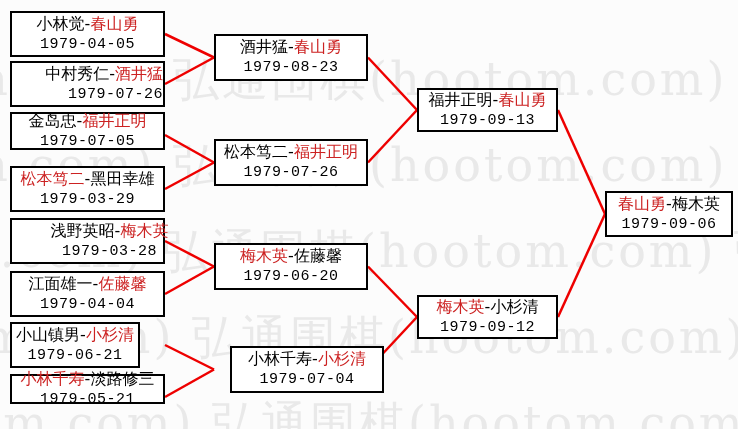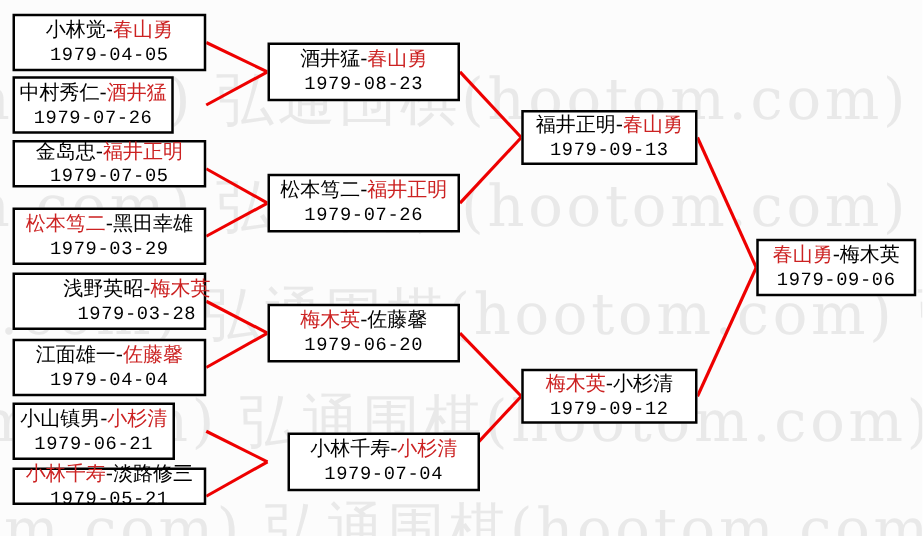--- a/index.html
+++ b/index.html
@@ -61,21 +61,21 @@
       <line x1="368" y1="266.5" x2="417" y2="317" stroke="#ee0000" stroke-width="2.5"></line>
       <line x1="368" y1="369.5" x2="417" y2="317" stroke="#ee0000" stroke-width="2.5"></line>
       <line x1="558" y1="110" x2="605" y2="214" stroke="#ee0000" stroke-width="2.5"></line>
       <line x1="558" y1="317" x2="605" y2="214" stroke="#ee0000" stroke-width="2.5"></line>
     </svg>
   <div id="boxes">
       <div class="match-box" style="left: 10px; top: 11px; width: 155px; height: 46px;">
     <div class="names"><span class="n1">小林觉</span><span class="dash">-</span><span class="n2 win">春山勇</span></div>
     <div class="date">1979-04-05</div>
   </div>
-      <div class="match-box" style="left: 10px; top: 61px; width: 129px; height: 46px;">
+      <div class="match-box" style="left: 10px; top: 61px; width: 155px; height: 46px; align-items: flex-end;">
     <div class="names"><span class="n1">中村秀仁</span><span class="dash">-</span><span class="n2 win">酒井猛</span></div>
     <div class="date">1979-07-26</div>
   </div>
       <div class="match-box" style="left: 10px; top: 112px; width: 155px; height: 38px;">
     <div class="names"><span class="n1">金岛忠</span><span class="dash">-</span><span class="n2 win">福井正明</span></div>
     <div class="date">1979-07-05</div>
   </div>
       <div class="match-box" style="left: 10px; top: 166px; width: 155px; height: 46px;">
     <div class="names"><span class="n1 win">松本笃二</span><span class="dash">-</span><span class="n2">黑田幸雄</span></div>
     <div class="date">1979-03-29</div>

